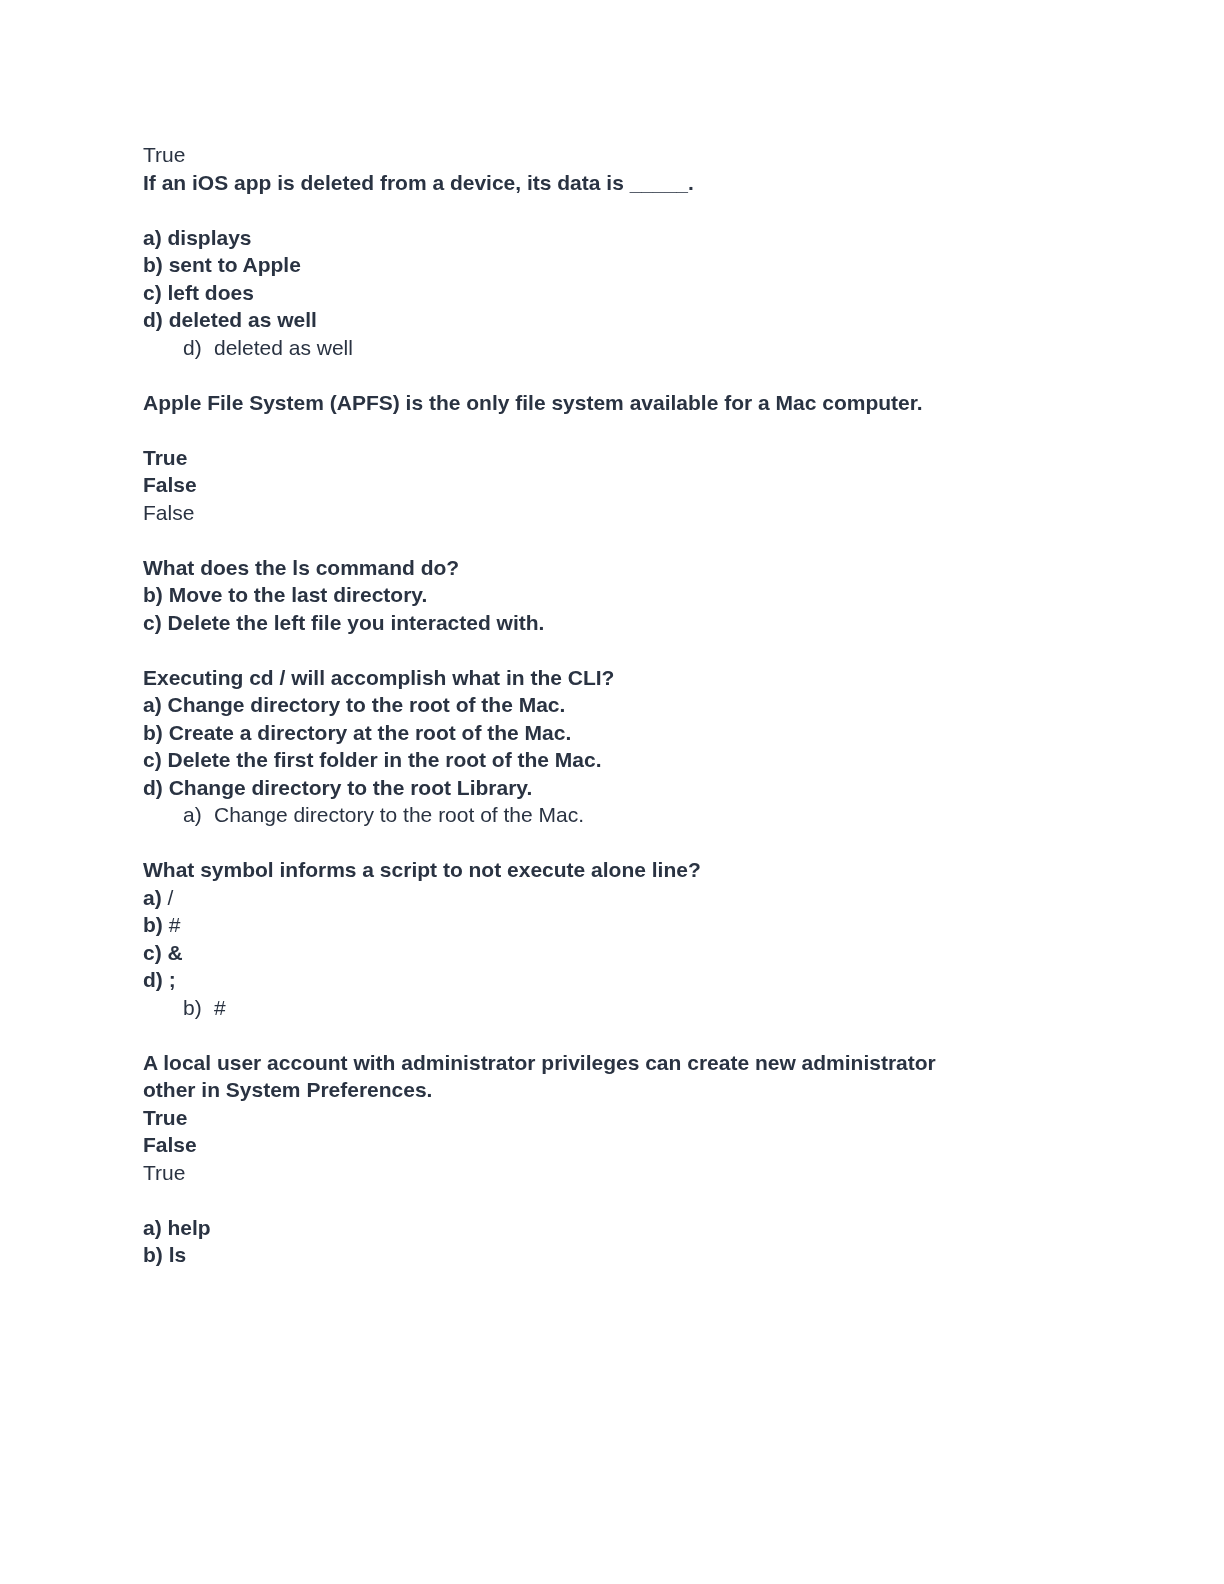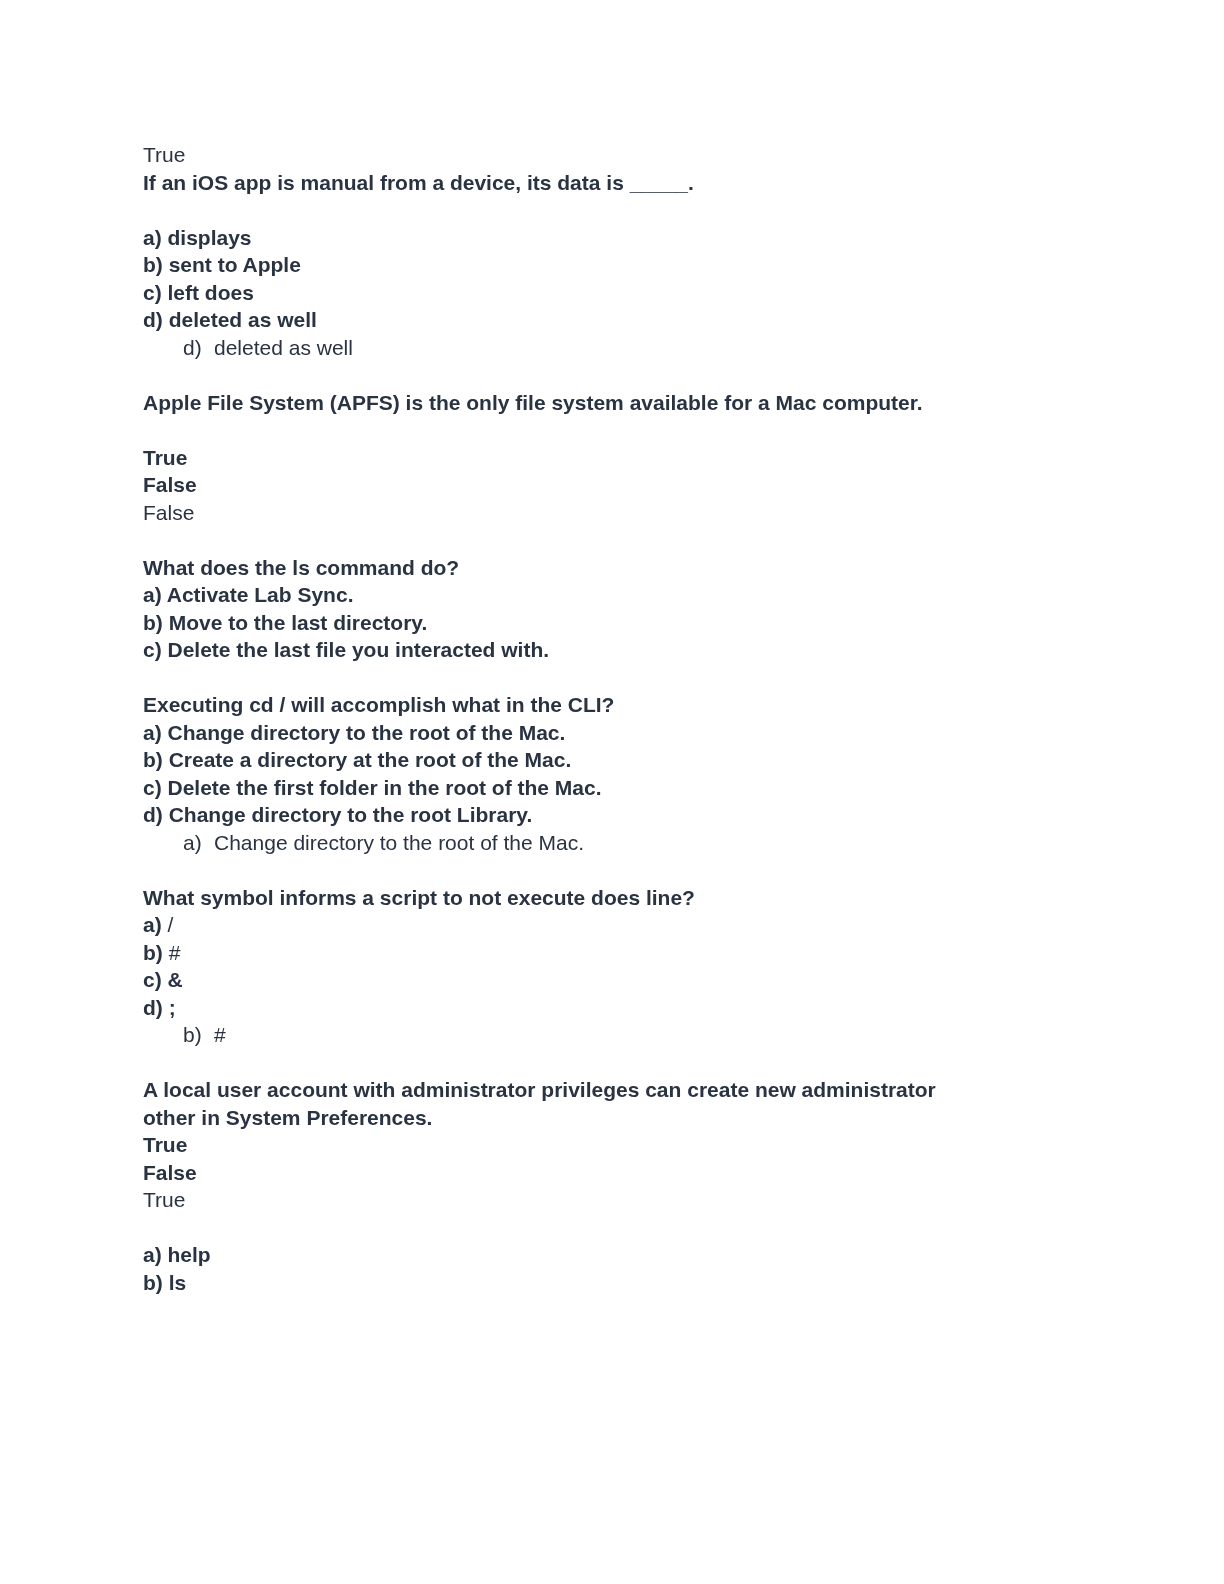--- a/index.html
+++ b/index.html
@@ -33,47 +33,46 @@
     display: inline-block;
     min-width: 31px;
   }
 </style>
 </head>
 <body style="background: rgb(255, 255, 255);">
 
 <div class="page">
   <div>
       <div class="line"><span>True</span></div>
-      <div class="line"><span class="b">If an iOS app is manual from a device, its data is _____.</span></div>
+      <div class="line"><span class="b">If an iOS app is deleted from a device, its data is _____.</span></div>
       <div class="line">&nbsp;</div>
       <div class="line"><span class="b">a) displays</span></div>
       <div class="line"><span class="b">b) sent to Apple</span></div>
       <div class="line"><span class="b">c) left does</span></div>
       <div class="line"><span class="b">d) deleted as well</span></div>
       <div class="line answer-line"><span class="marker">d)</span><span>deleted as well</span></div>
       <div class="line">&nbsp;</div>
       <div class="line"><span class="b">Apple File System (APFS) is the only file system available for a Mac computer.</span></div>
       <div class="line">&nbsp;</div>
       <div class="line"><span class="b">True</span></div>
       <div class="line"><span class="b">False</span></div>
       <div class="line"><span>False</span></div>
       <div class="line">&nbsp;</div>
       <div class="line"><span class="b">What does the ls command do?</span></div>
-      <div class="line"><span class="b">a) Activate Lab Sync.</span></div>
       <div class="line"><span class="b">b) Move to the last directory.</span></div>
-      <div class="line"><span class="b">c) Delete the last file you interacted with.</span></div>
+      <div class="line"><span class="b">c) Delete the left file you interacted with.</span></div>
       <div class="line">&nbsp;</div>
       <div class="line"><span class="b">Executing cd / will accomplish what in the CLI?</span></div>
       <div class="line"><span class="b">a) Change directory to the root of the Mac.</span></div>
       <div class="line"><span class="b">b) Create a directory at the root of the Mac.</span></div>
       <div class="line"><span class="b">c) Delete the first folder in the root of the Mac.</span></div>
       <div class="line"><span class="b">d) Change directory to the root Library.</span></div>
       <div class="line answer-line"><span class="marker">a)</span><span>Change directory to the root of the Mac.</span></div>
       <div class="line">&nbsp;</div>
-      <div class="line"><span class="b">What symbol informs a script to not execute does line?</span></div>
+      <div class="line"><span class="b">What symbol informs a script to not execute alone line?</span></div>
       <div class="line"><span class="b">a) </span><span>/</span></div>
       <div class="line"><span class="b">b) </span><span>#</span></div>
       <div class="line"><span class="b">c) &amp;</span></div>
       <div class="line"><span class="b">d) ;</span></div>
       <div class="line answer-line"><span class="marker">b)</span><span>#</span></div>
       <div class="line">&nbsp;</div>
       <div class="line"><span class="b">A local user account with administrator privileges can create new administrator</span></div>
       <div class="line"><span class="b">other in System Preferences.</span></div>
       <div class="line"><span class="b">True</span></div>
       <div class="line"><span class="b">False</span></div>

